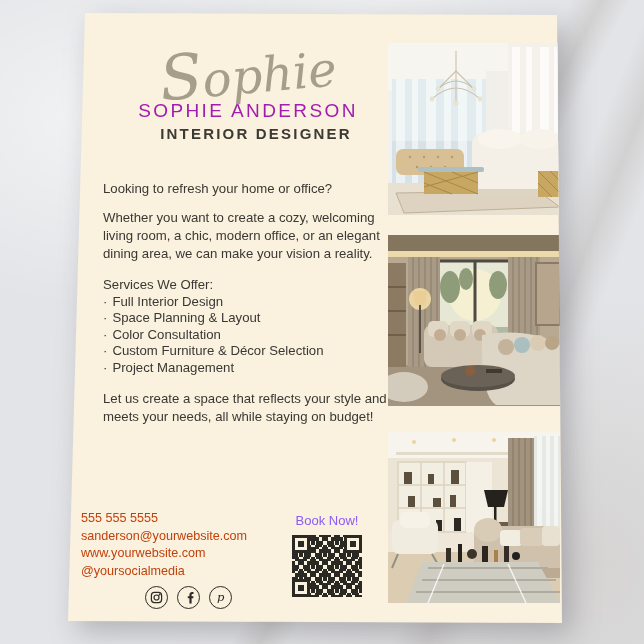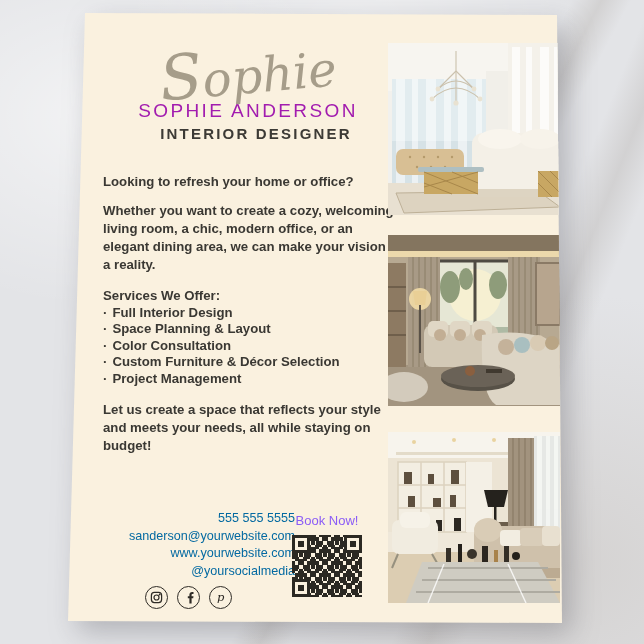--- a/index.html
+++ b/index.html
@@ -30,33 +30,33 @@
   .brand-script::first-letter{font-size:62px;}
   .brand-name{
     position:absolute;left:0;top:87px;width:100%;
     font-size:19px;letter-spacing:2.4px;color:#a21caf;font-weight:400;z-index:1;
   }
   .brand-title{
     position:absolute;left:8px;top:112px;width:100%;
     font-size:15px;letter-spacing:2.2px;color:#3c3a35;font-weight:700;
   }
   
-  .copy{position:absolute;left:35px;top:160px;width:292px;color:#3a3833;
-        font-size:13.2px;line-height:18px;font-weight:bold;}
+  .copy{position:absolute;left:35px;top:167px;width:292px;color:#3a3833;
+        font-size:13.2px;line-height:18px;}
   .copy p{margin:0;}
   .p-pitch{margin-top:11px !important;}
   .svc-head{margin-top:13px !important;}
   .svc-list{line-height:16.4px;}
   .svc-row{white-space:nowrap;}
   .svc-bullet{margin-right:5px;}
   .p-closing{margin-top:14px !important;}
   .p-cta{margin-top:12px !important;}
   
-  .contact{position:absolute;left:13px;top:497px;width:214px;text-align:right;
-           color:#0369a1;font-size:12.6px;line-height:17.5px;}
+  .contact{position:absolute;left:13px;top:497px;width:214px;text-align:left;
+           color:#c2410c;font-size:12.6px;line-height:17.5px;}
   .social-row{display:flex;justify-content:center;gap:9px;margin-top:6px;}
   .social-circle{width:23px;height:23px;border:1.4px solid #2e2b26;border-radius:50%;
                  display:flex;align-items:center;justify-content:center;box-sizing:border-box;}
   
   .booking{position:absolute;left:224px;top:500px;width:70px;text-align:center;
            color:#8b5cf6;font-size:13px;}
   .qr{position:relative;margin-top:7px;width:70px;height:62px;
       background-image:
         repeating-conic-gradient(#2b2923 0% 25%, transparent 0% 50%),
         repeating-conic-gradient(#2b2923 0% 25%, transparent 0% 50%);

